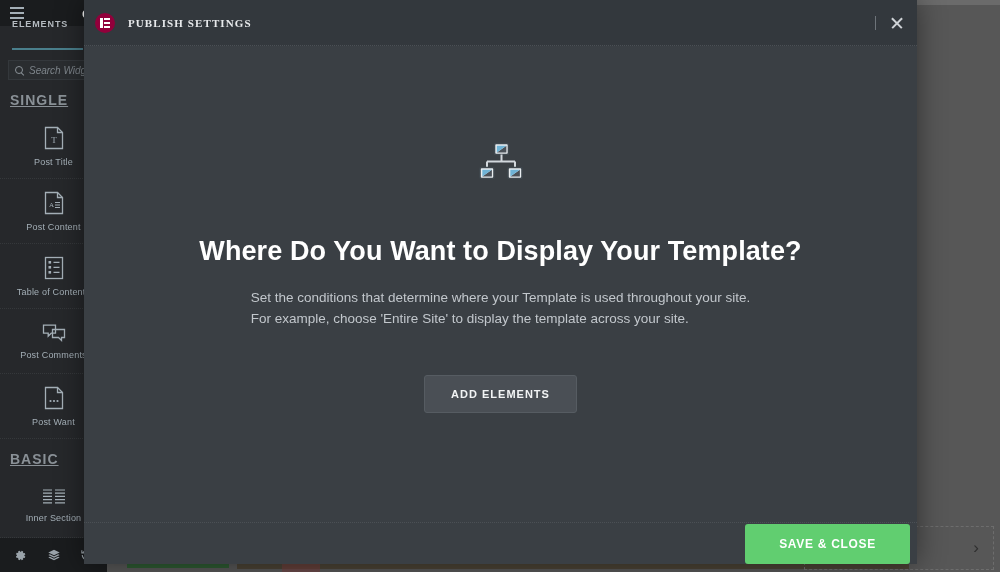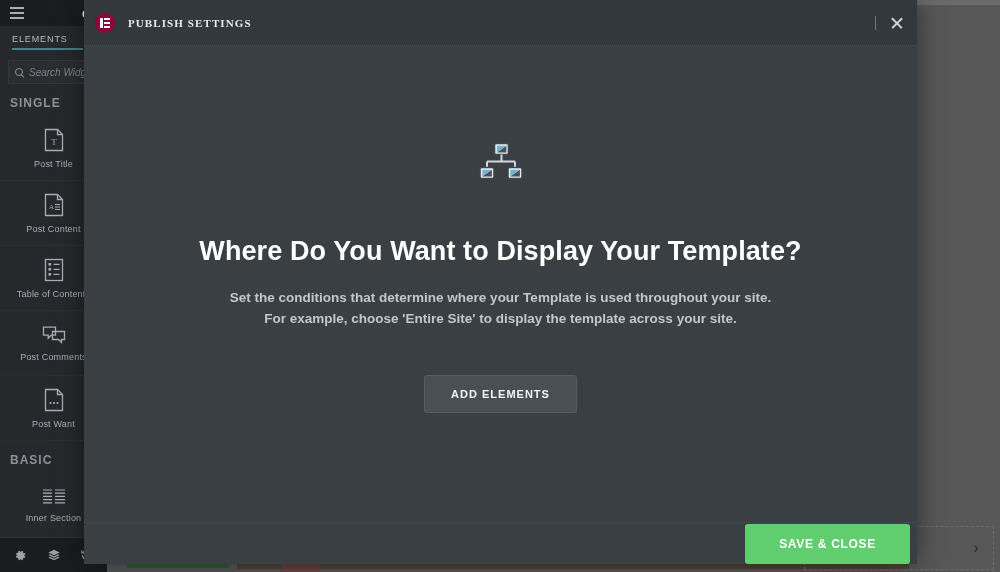--- a/index.html
+++ b/index.html
@@ -34,22 +34,22 @@
     margin-left: 58px; color: #fff;
     font-size: 14px; font-weight: 700; letter-spacing: .2px;
     white-space: nowrap; overflow: hidden;
   }
   #tabs {
     height: 24px; display: flex; align-items: flex-end;
     padding-left: 12px; flex: 0 0 24px;
     background: #26282b;
   }
   #tab-elements {
-    color: #b6bcc2; font-size: 9px; font-weight: 400;
-    letter-spacing: .9px; padding-bottom: 4px;
+    color: #b6bcc2; font-size: 9px; font-weight: 700;
+    letter-spacing: .9px; padding-bottom: 19px;
     border-bottom: 2px solid #4a7f8c; width: 71px;
     text-align: left;
   }
   #search-wrap {
     margin: 10px 8px 0 8px; height: 24px;
     background: #2a2d30; border: 1px solid #34383c;
     display: flex; align-items: center; padding: 0 6px; gap: 5px;
   }
   .search-glyph { width: 9px; height: 9px; flex: 0 0 9px; position: relative; }
   .search-glyph::before {
@@ -62,22 +62,22 @@
     transform-origin: left center;
   }
   #search-input {
     background: transparent; border: 0; outline: none;
     color: #8a9197; font-size: 10px; font-style: italic;
     font-family: "Liberation Sans", sans-serif; width: 100%;
   }
   #search-input::placeholder { color: #7e858b; font-style: italic; }
 
   .section-label {
-    color: #8a9197; font-size: 12px; font-weight: 700;
-    letter-spacing: 1px; padding: 12px 0 6px 10px;
+    color: #8a9197; font-size: 14px; font-weight: 700;
+    letter-spacing: 1px; padding: 12px 0 6px 10px; text-decoration: underline;
   }
   .widget-grid { display: flex; flex-wrap: wrap; }
   .widget {
     width: 107px; height: 65px;
     display: flex; flex-direction: column;
     align-items: center; justify-content: center; gap: 7px;
     border-bottom: 1px dotted #35383b;
     cursor: pointer;
   }
   .widget .ico { color: #a4afb7; line-height: 0; }
@@ -176,23 +176,22 @@
     align-items: center; justify-content: flex-start;
     padding-top: 96px;
   }
   #hero-icon { margin-bottom: 44px; }
   #modal-heading {
     color: #ffffff; font-size: 27px; font-weight: 700;
     letter-spacing: .1px; text-align: center;
   }
   #modal-desc {
     margin-top: 20px; color: #c2c7cc;
-    font-size: 13.5px; line-height: 21px; text-align: center;
+    font-size: 13.5px; line-height: 21px; text-align: left;
     max-width: 620px;
-    font-weight: bold;
   }
   #add-condition-button {
     margin-top: 46px;
     background: #4a4f55; color: #f2f4f5;
     border: 1px solid #565c62;
     font-size: 11px; font-weight: 700; letter-spacing: 1px;
     font-family: "Liberation Sans", sans-serif;
     padding: 12px 26px; border-radius: 3px; cursor: pointer;
   }
 

